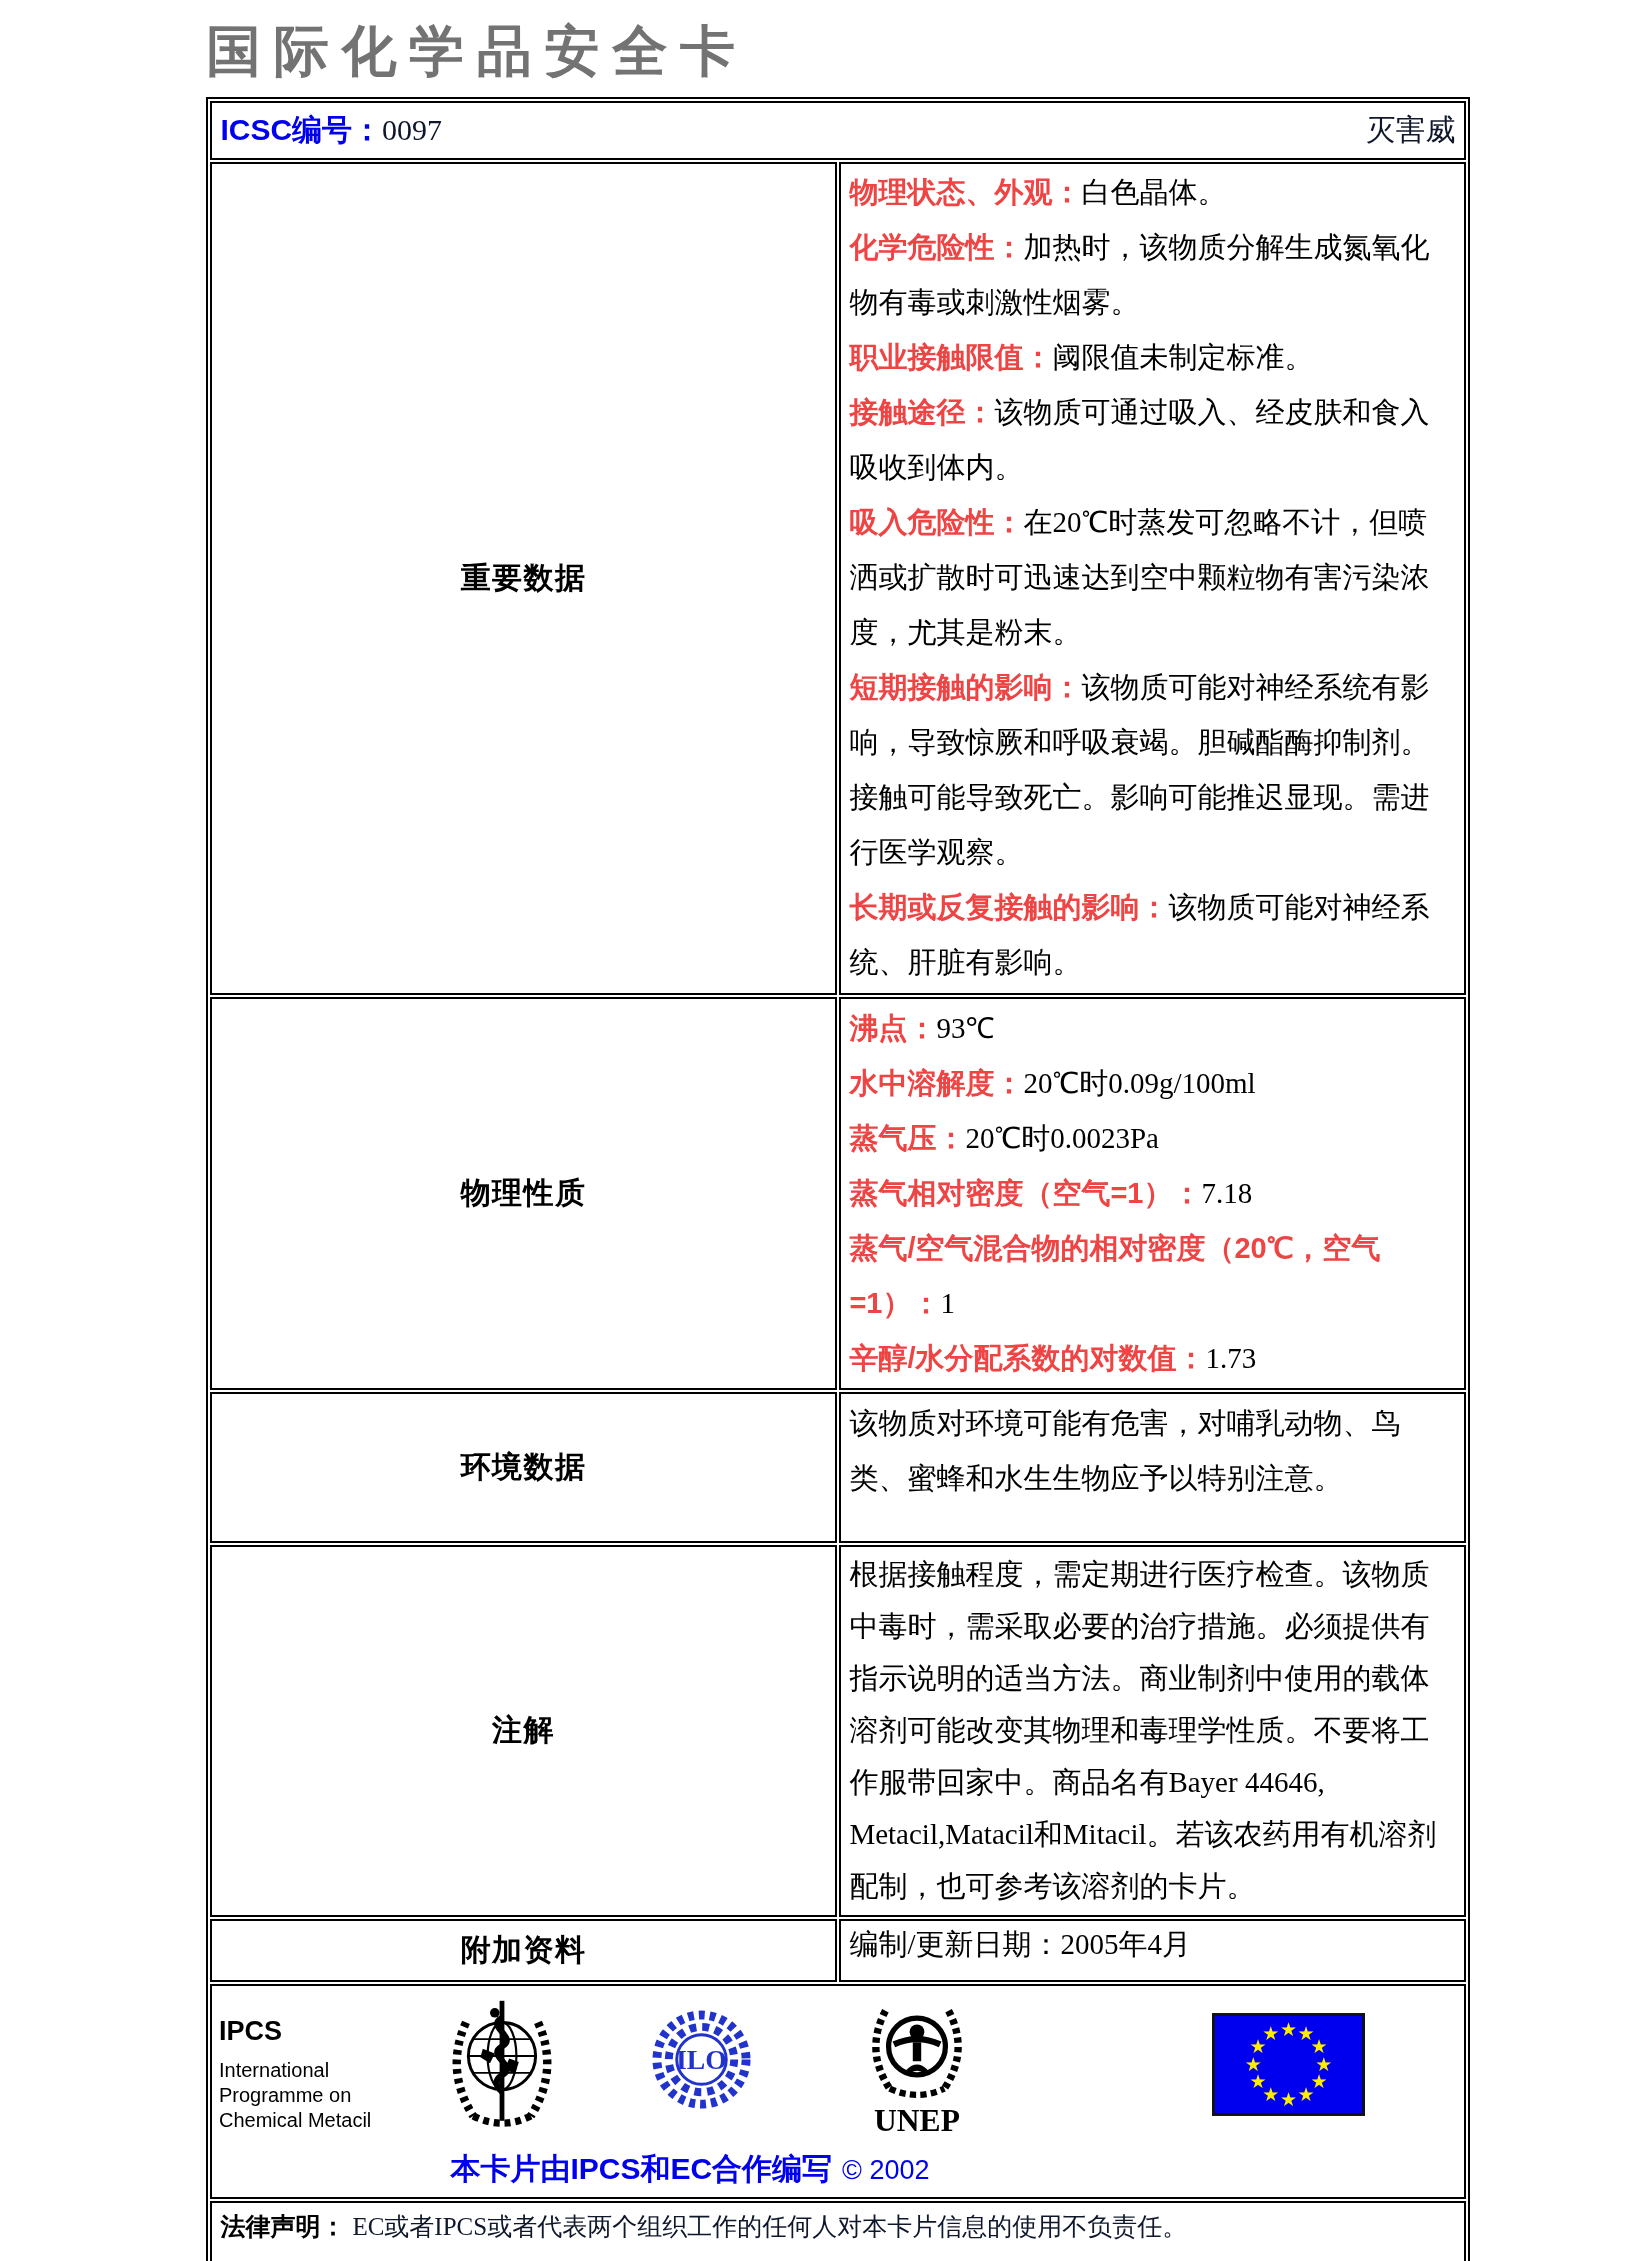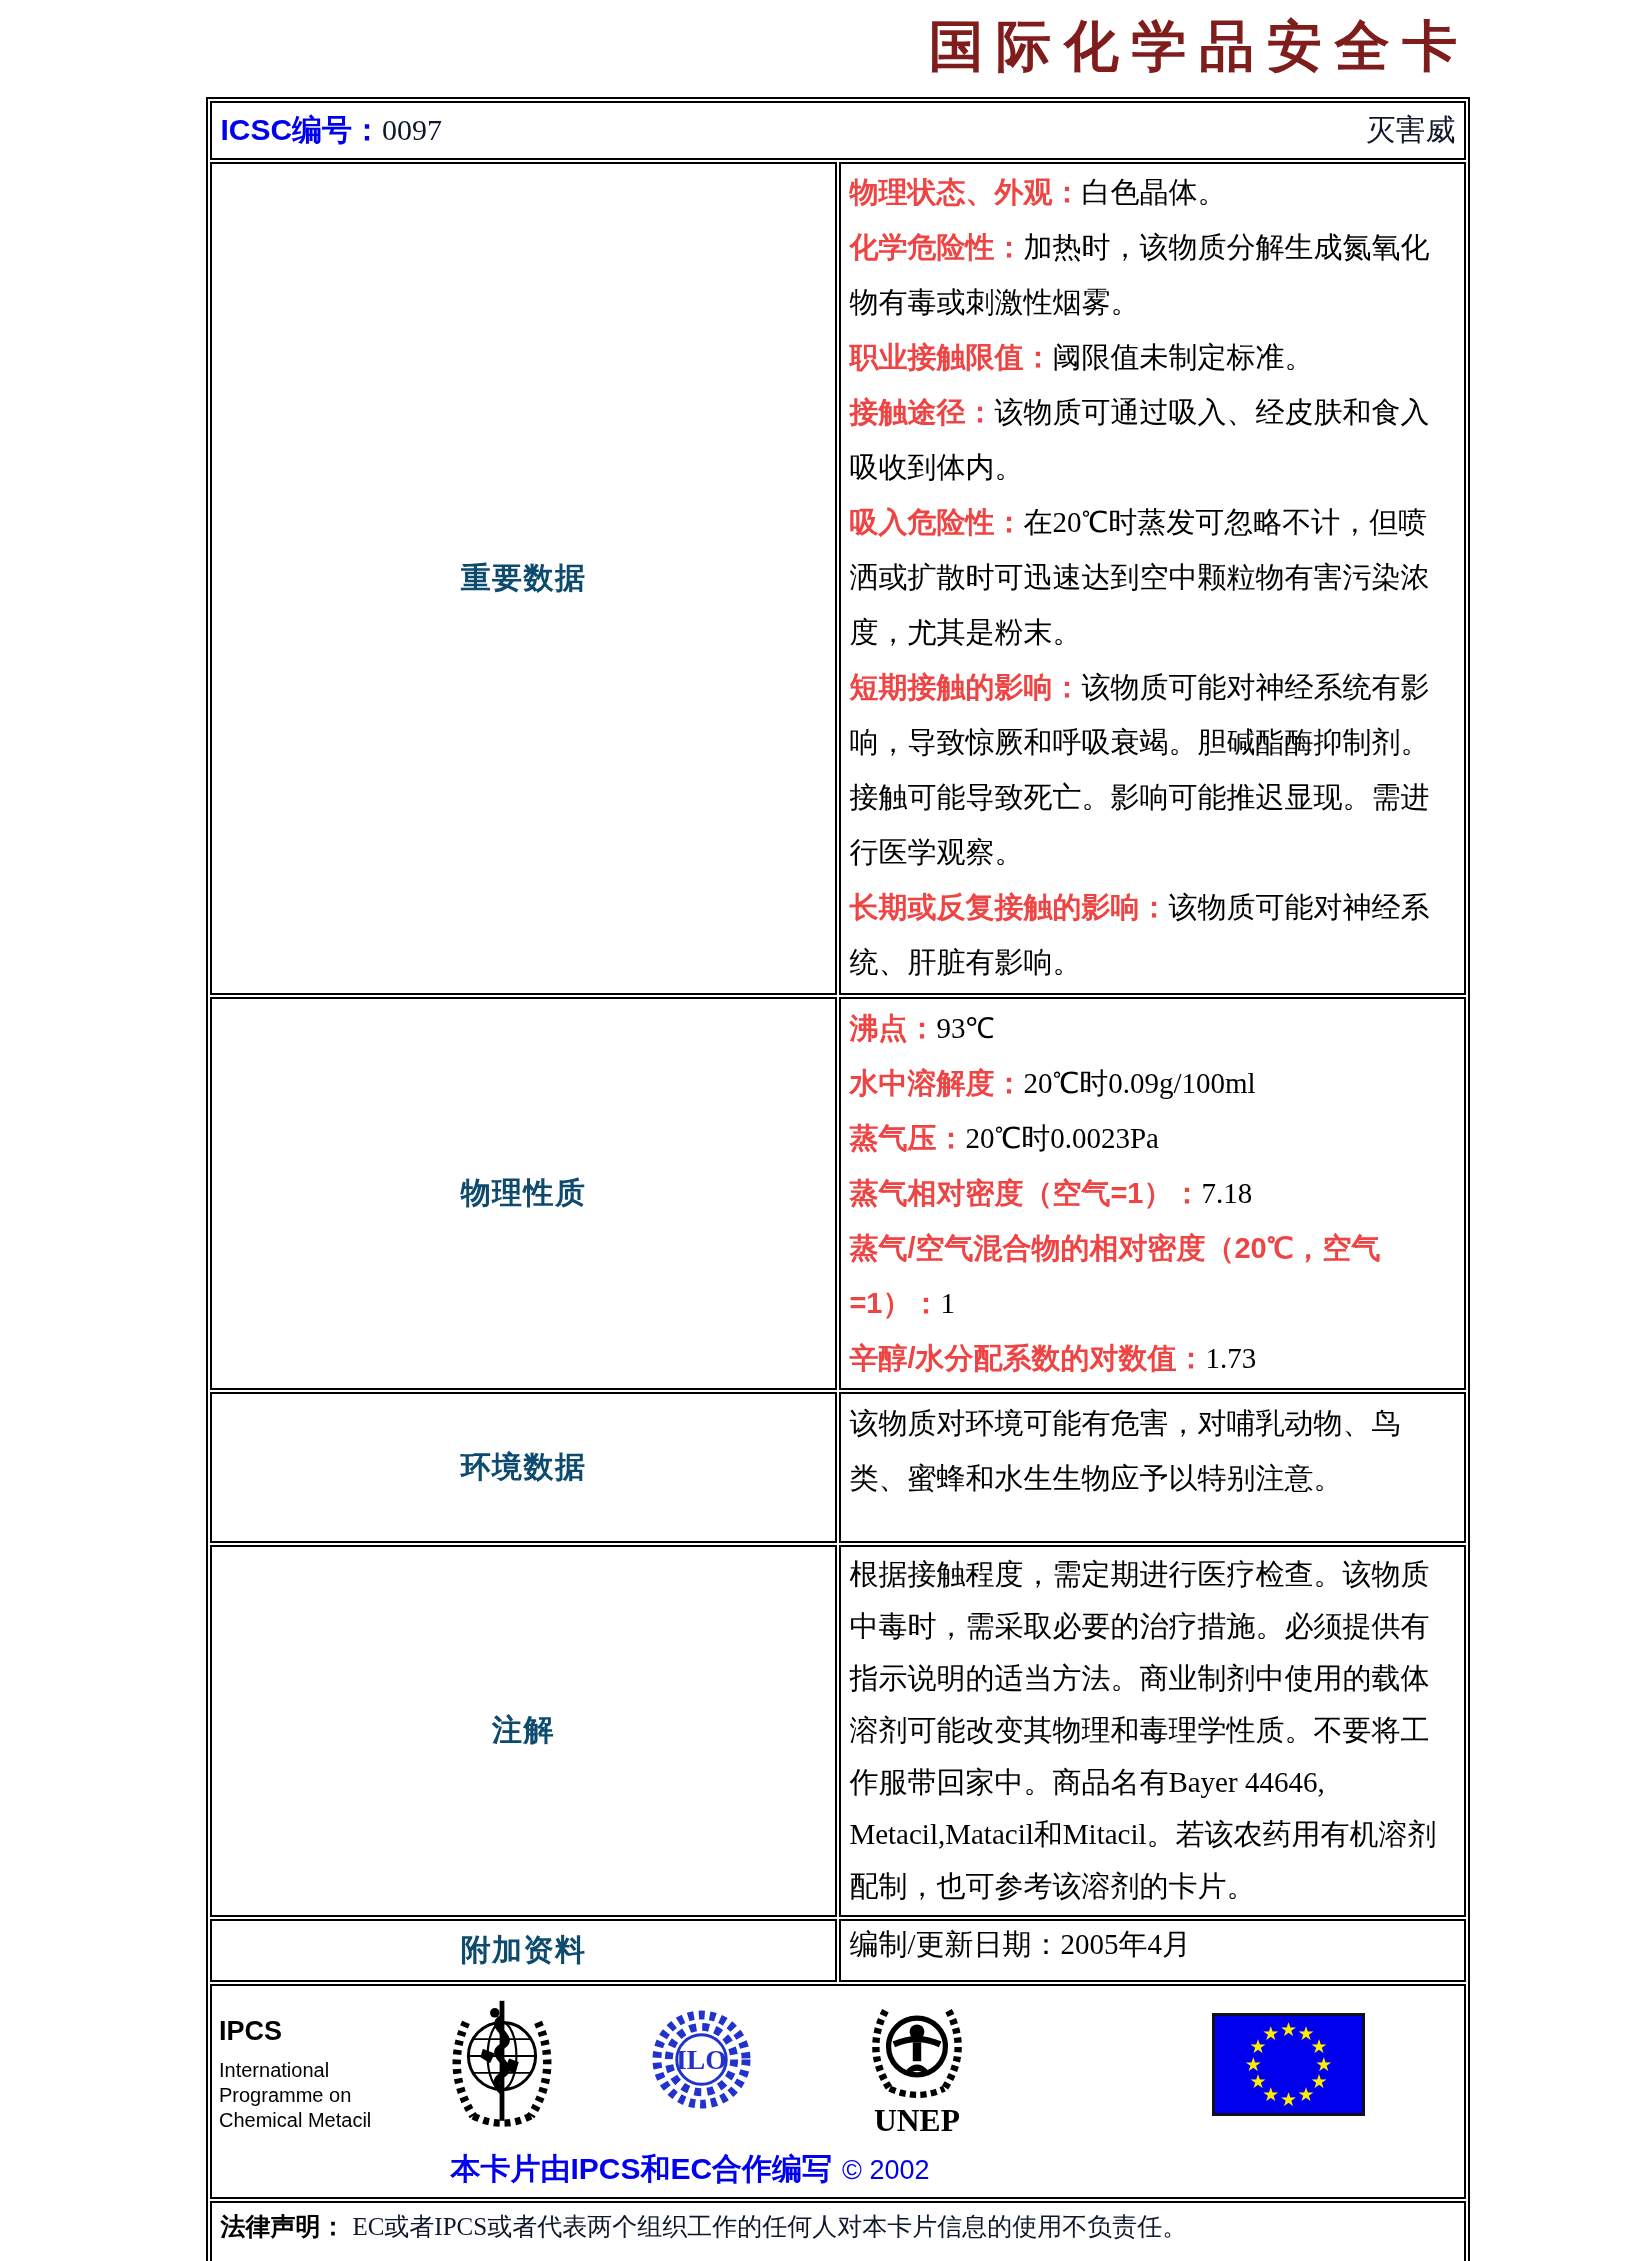--- a/index.html
+++ b/index.html
@@ -15,23 +15,23 @@
   }
   .page {
     position: relative;
     width: 1631px;
     height: 2261px;
     overflow: hidden;
   }
   .title {
     margin: 21px 0 15.5px 206px;
     width: 1264px;
-    text-align: right;
-    color: #7f1d1d;
-    font-family: Liberation Mono, monospace;
+    text-align: left;
+    color: #737373;
+    font-family: Liberation Sans, sans-serif;
     font-weight: bold;
     font-size: 55px;
     letter-spacing: 12.7px;
     line-height: 1.1;
   }
   table.card {
     margin-left: 206px;
     width: 1264px;
     border: 2.1px solid #000;
     border-collapse: separate;
@@ -57,21 +57,21 @@
     color: #0000EE;
     font-family: "Liberation Sans", sans-serif;
     font-weight: bold;
   }
   .serif { font-family: "Liberation Serif", serif; color: #0f172a; }
 
   .label-cell {
     width: 177px;
     text-align: center;
     vertical-align: middle;
-    color: #0c4a6e;
+    color: #000000;
     font-family: "Liberation Sans", sans-serif;
     font-weight: bold;
     font-size: 30px;
     letter-spacing: 1.4px;
   }
   .content-cell {
     padding: 1.4px 8.4px 2.8px 8.4px;
     font-size: 29px;
     line-height: 55px;
   }

